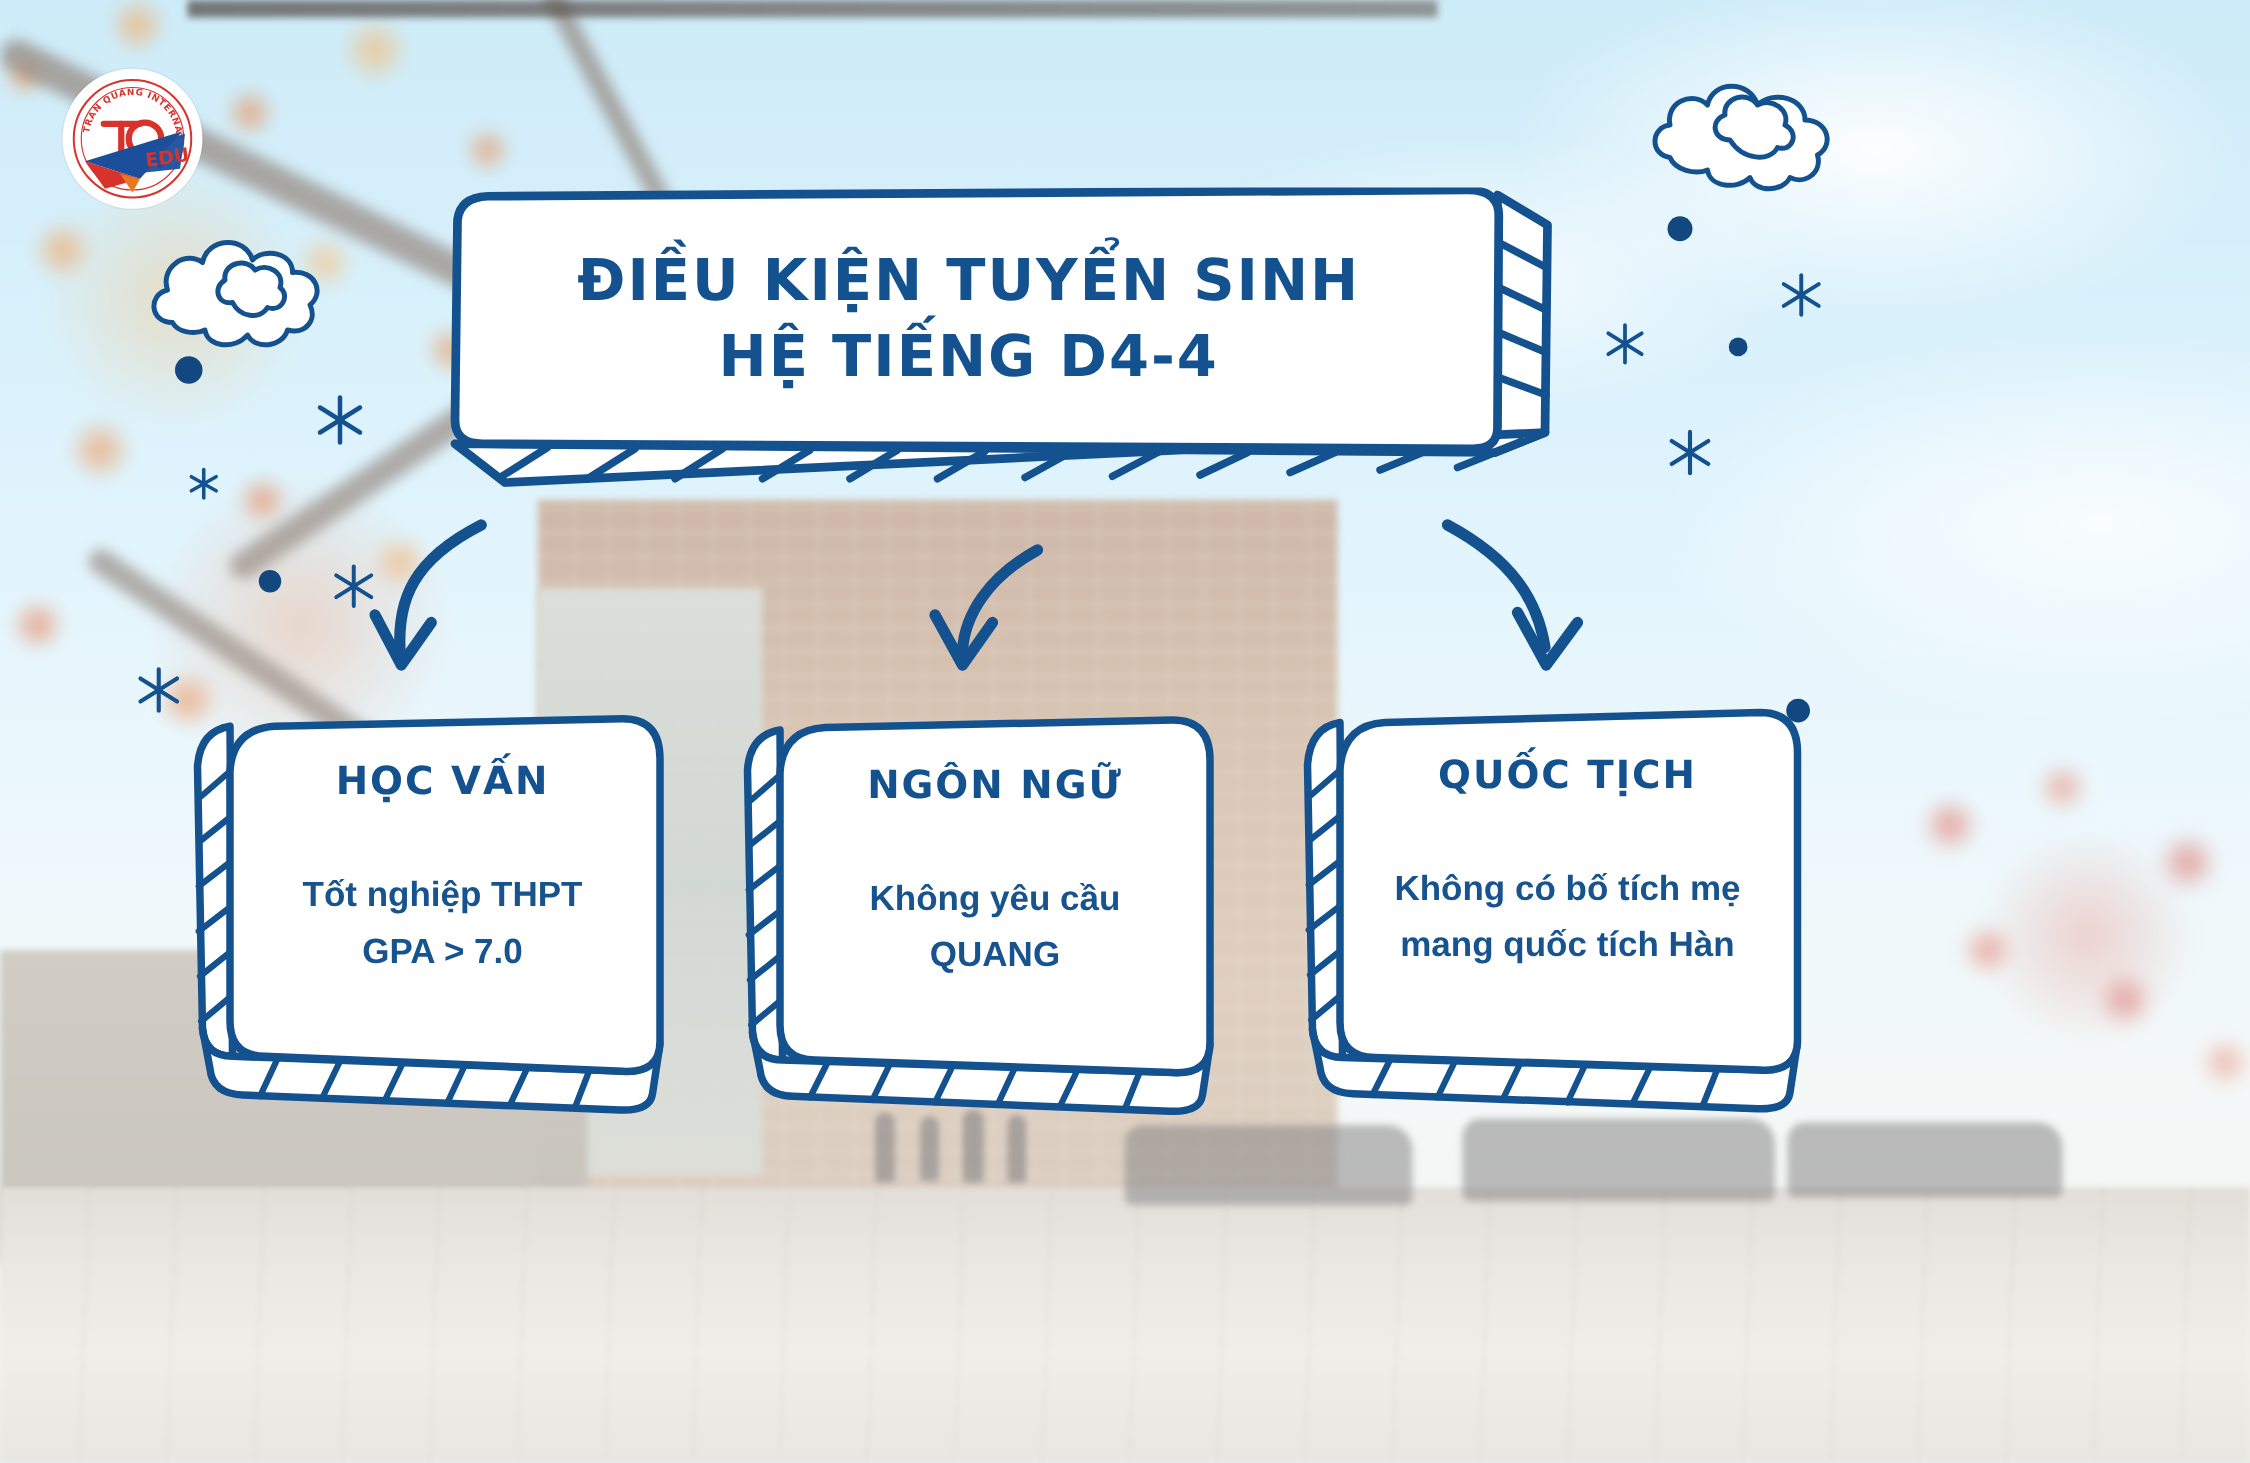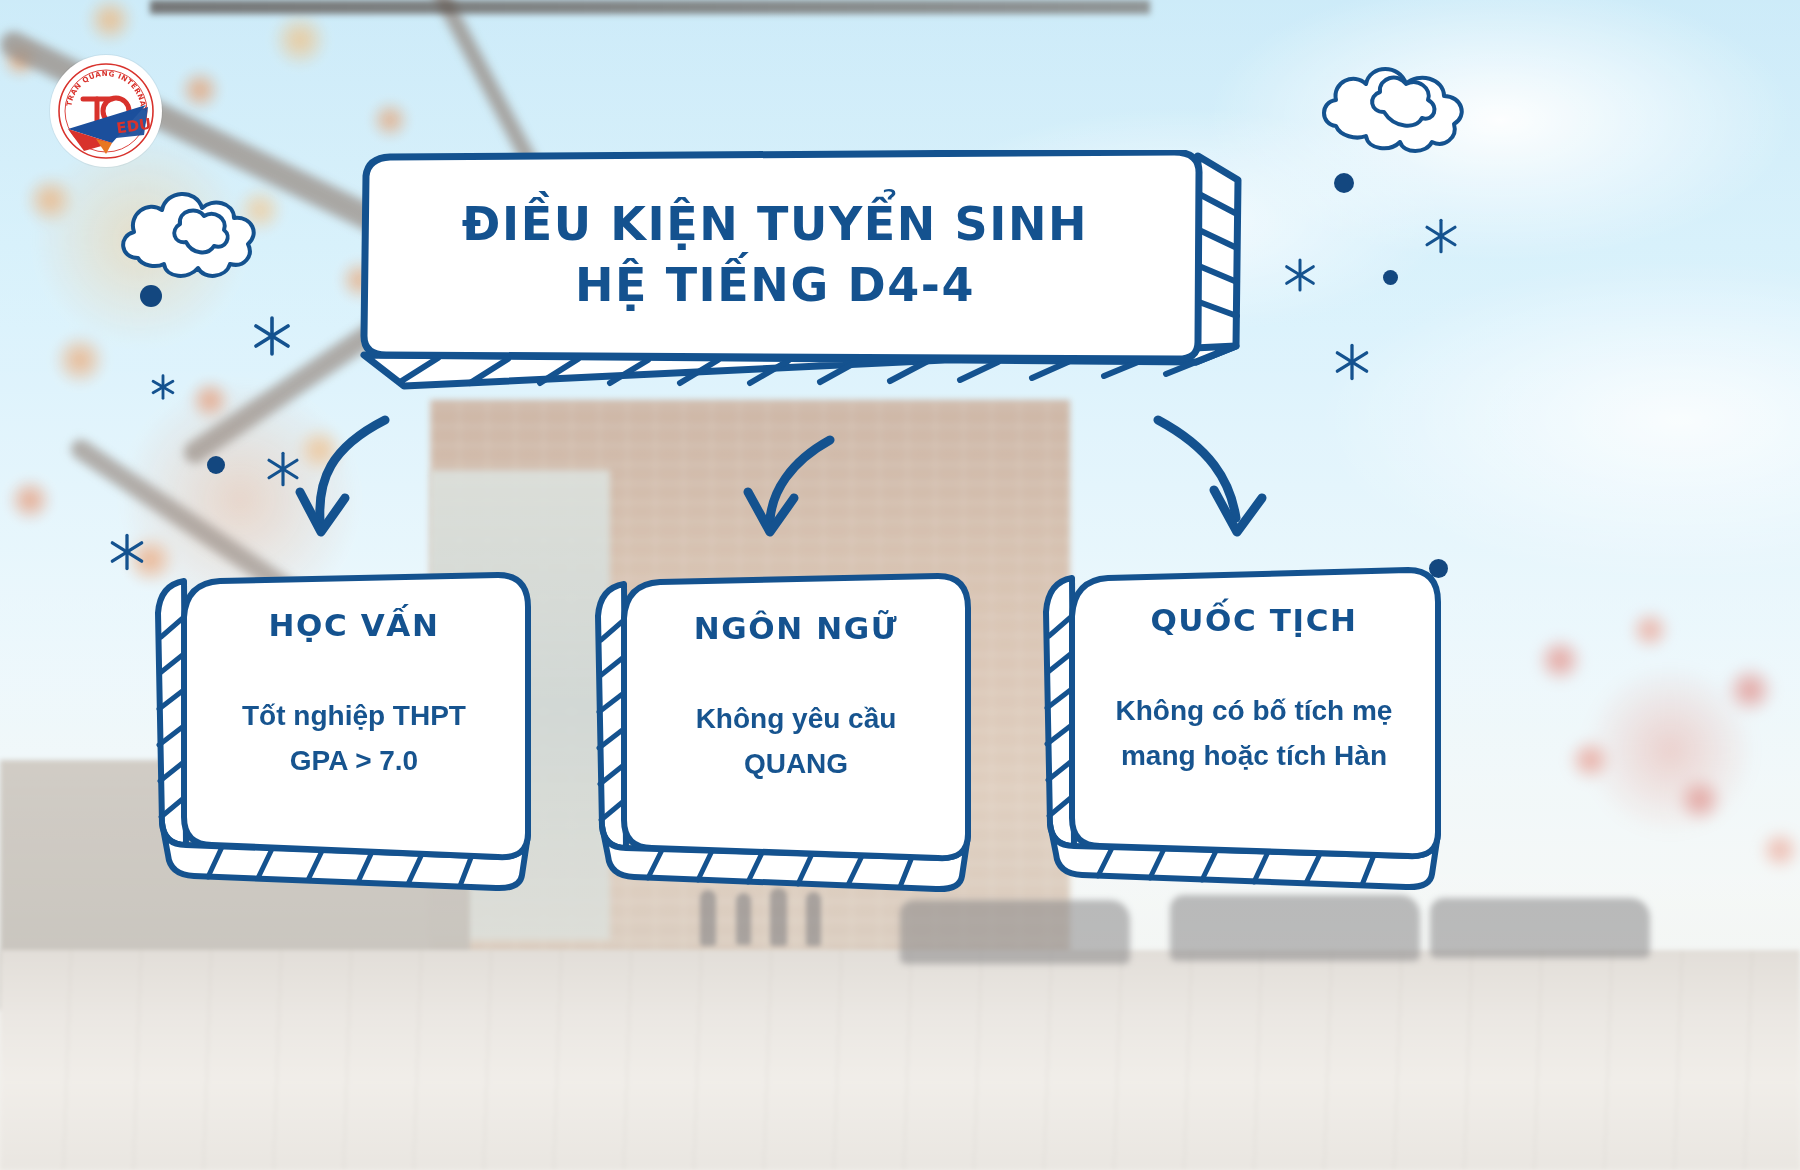--- a/index.html
+++ b/index.html
@@ -412,18 +412,18 @@
         <path d="M228 312 L214 342"></path>
           <path d="M280 314 L266 343"></path>
           <path d="M334 315 L322 345"></path>
       </g>
       <path d="M32 76 Q34 40 68 38 L368 30 Q398 30 398 62 L398 292 Q398 318 368 316 L60 306 Q32 306 32 278 Z" fill="#ffffff" stroke="#14528f" stroke-width="6" stroke-linejoin="round"></path>
     </svg>
     <div class="card-body">
       <div class="card-title">QUỐC TỊCH</div>
       <div class="card-lines">
         <div>Không có bố tích mẹ</div>
-        <div>mang hoặc tích Hàn</div>
+        <div>mang quốc tích Hàn</div>
       </div>
     </div>
   </div>
 
 </div>
 
 </body></html>

